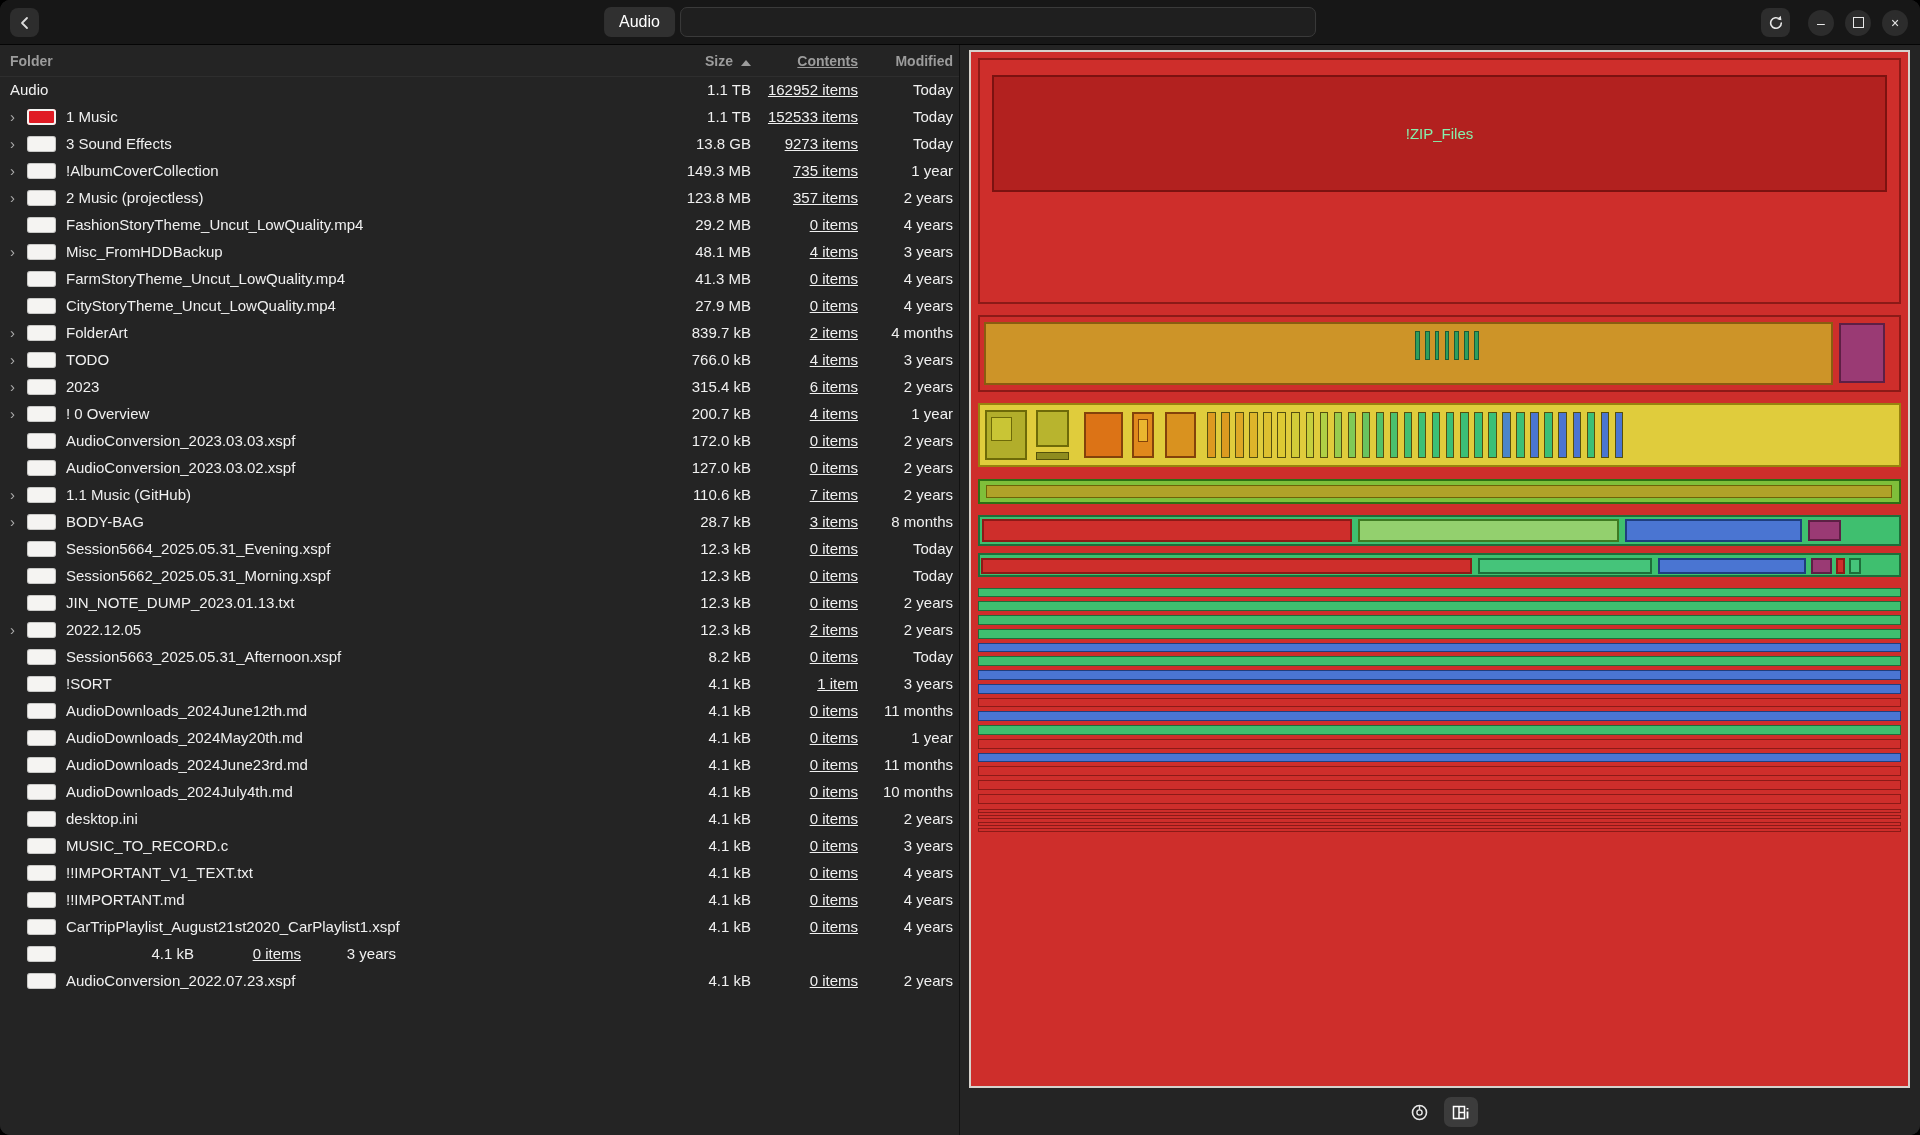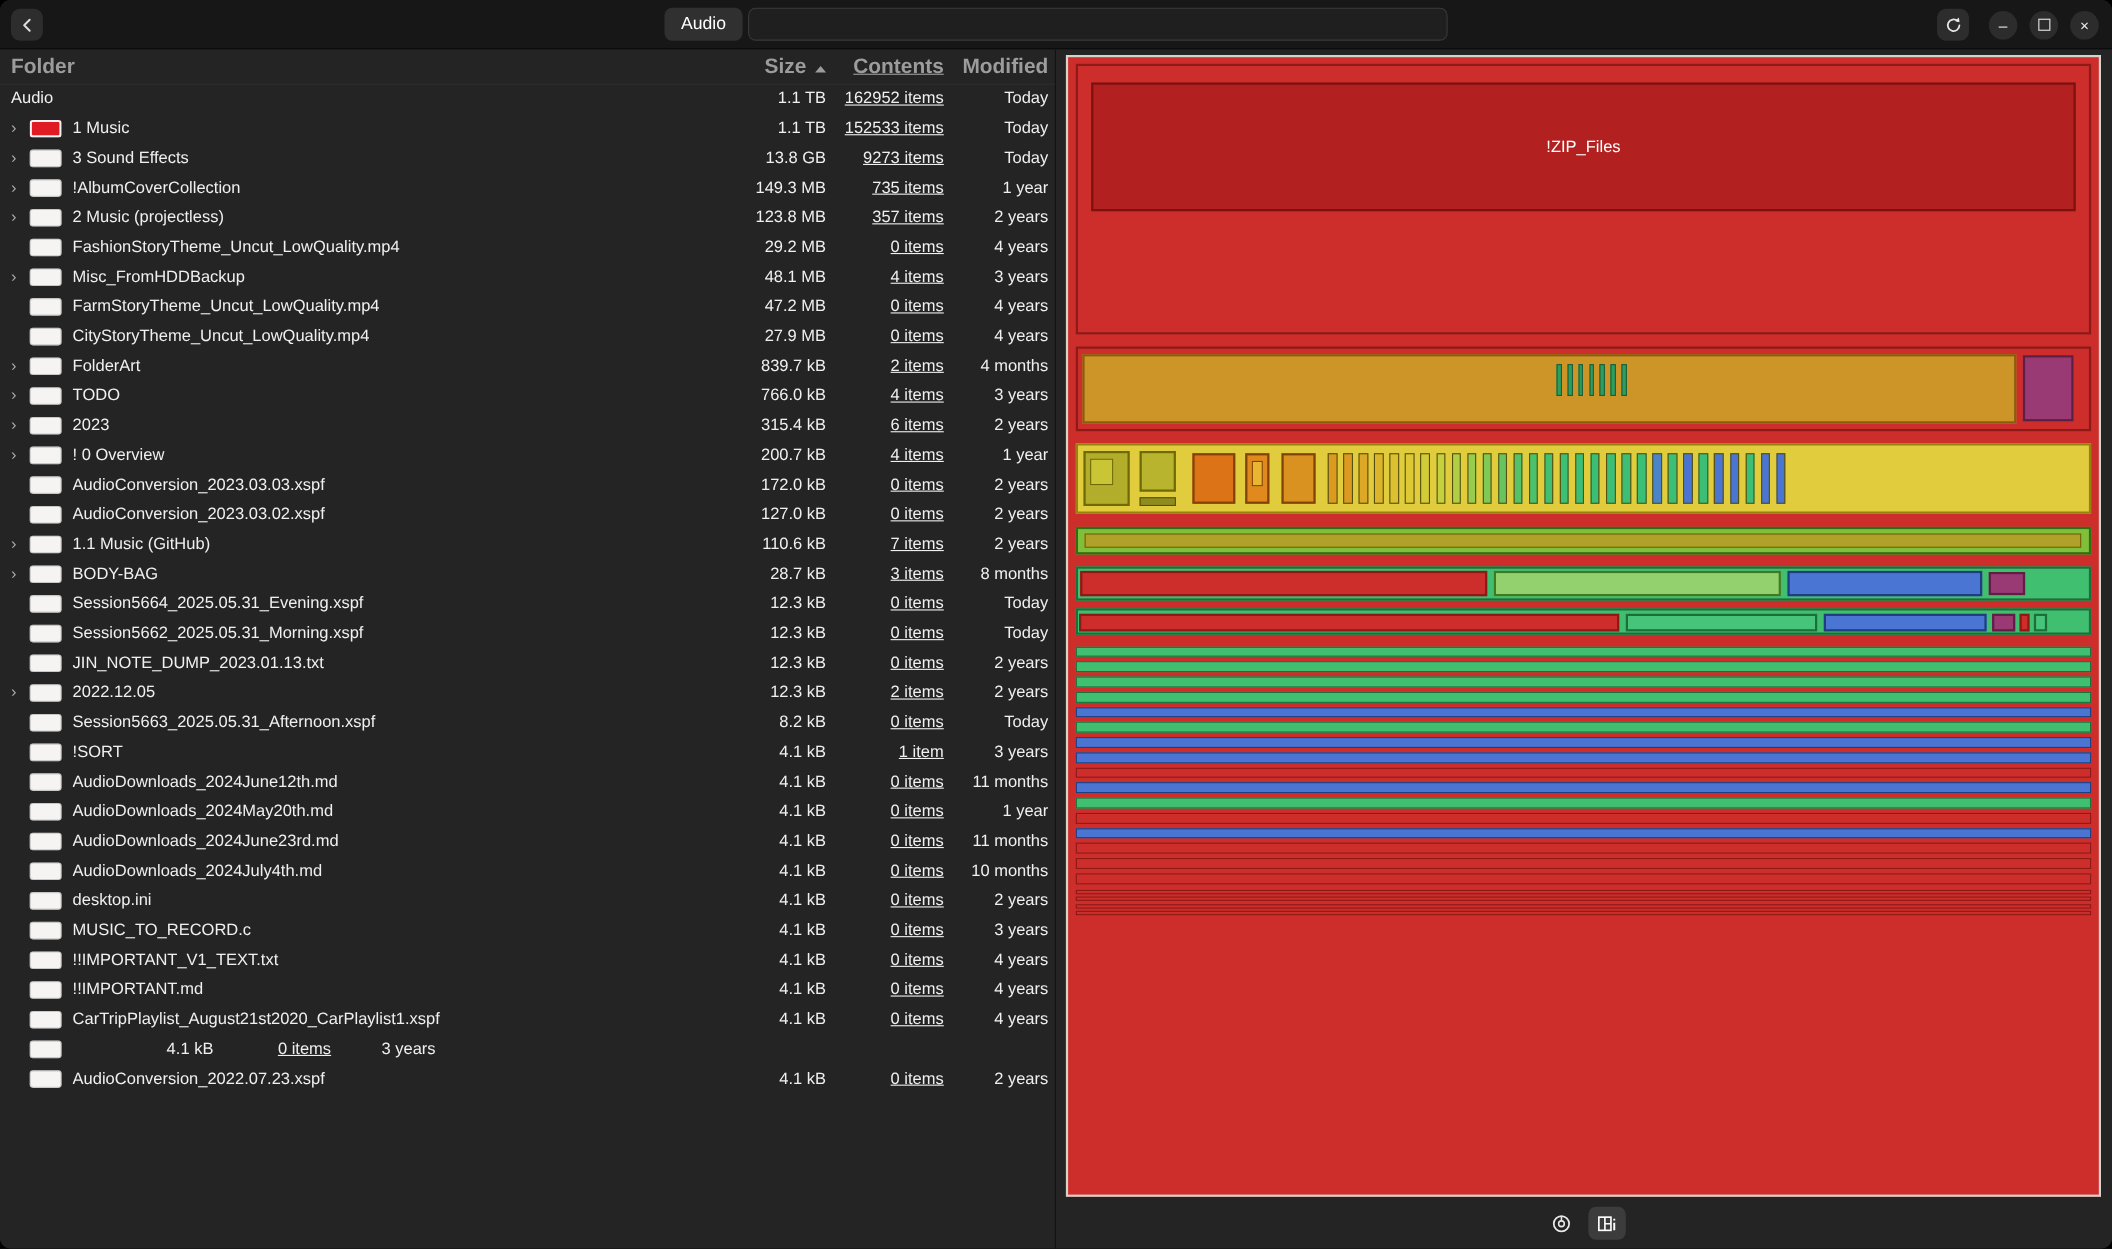--- a/index.html
+++ b/index.html
@@ -13,21 +13,21 @@
   .tab{height:30px;padding:0 15px;background:#303030;border-radius:7px;display:flex;align-items:center;font-size:16px;color:#ffffff;}
   .entry{width:634px;height:28px;background:#1f1f1f;border:1px solid #3a3a3a;border-radius:7px;}
   .controls{position:absolute;right:12px;top:8px;display:flex;gap:12px;align-items:center;}
   .refresh-btn{width:29px;height:29px;border-radius:8px;background:#2d2d2d;display:flex;align-items:center;justify-content:center;}
   .winbtns{display:flex;gap:11px;margin-left:6px;}
   .winbtn{width:26px;height:26px;border-radius:50%;background:#2c2c2c;color:#e8e8e8;display:flex;align-items:center;justify-content:center;font-size:14px;line-height:1;}
   .max-glyph{width:9px;height:9px;border:1.5px solid #e8e8e8;display:inline-block;}
 
   
   .left-panel{position:absolute;top:45px;left:0;width:959px;bottom:0;background:#242424;border-right:1px solid #121212;}
-  .list-header{height:31px;display:flex;align-items:center;padding:0 6px 0 10px;color:#9c9c9c;font-weight:700;font-size:19px;border-bottom:1px solid #2e2e2e;}
+  .list-header{height:31px;display:flex;align-items:center;padding:0 6px 0 10px;color:#9c9c9c;font-weight:700;font-size:14px;border-bottom:1px solid #2e2e2e;}
   .col-name{flex:1;overflow:hidden;white-space:nowrap;}
   .col-size{width:128px;text-align:right;white-space:nowrap;}
   .col-contents{width:107px;text-align:right;white-space:nowrap;text-decoration:underline;}
   .col-modified{width:95px;text-align:right;white-space:nowrap;}
   .sort-caret{width:0;height:0;border-left:5px solid transparent;border-right:5px solid transparent;border-bottom:6px solid #9c9c9c;display:inline-block;margin-left:8px;}
   .file-list{position:absolute;top:31px;left:0;right:0;bottom:0;overflow:hidden;font-size:15px;color:#f0f0f0;}
   .row{height:27px;display:flex;align-items:center;padding:0 6px 0 10px;}
   .expander{width:17px;color:#ababab;font-size:15px;flex:none;}
   .ficon{width:29px;height:16px;border-radius:3px;background:#f5f4f2;margin-right:10px;flex:none;box-shadow:inset 0 0 0 1px rgba(0,0,0,0.18);}
   .ficon.red{background:#e01b24;box-shadow:inset 0 0 0 2px #f5f4f2;}
@@ -140,21 +140,21 @@
           <span class="ficon"></span>
           <span class="col-name">Misc_FromHDDBackup</span>
           <span class="col-size">48.1 MB</span>
           <span class="col-contents">4 items</span>
           <span class="col-modified">3 years</span>
         </div>
         <div class="row">
           <span class="expander"></span>
           <span class="ficon"></span>
           <span class="col-name">FarmStoryTheme_Uncut_LowQuality.mp4</span>
-          <span class="col-size">47.2 MB</span>
+          <span class="col-size">41.3 MB</span>
           <span class="col-contents">0 items</span>
           <span class="col-modified">4 years</span>
         </div>
         <div class="row">
           <span class="expander"></span>
           <span class="ficon"></span>
           <span class="col-name">CityStoryTheme_Uncut_LowQuality.mp4</span>
           <span class="col-size">27.9 MB</span>
           <span class="col-contents">0 items</span>
           <span class="col-modified">4 years</span>
@@ -358,21 +358,21 @@
           <span class="col-contents">0 items</span>
           <span class="col-modified">2 years</span>
         </div>
       </div>
   </div>
 
   <div class="right-panel">
     <div class="treemap-frame">
       <div class="treemap" id="treemap">
           <div class="tm-rect" style="left: 0.7%; top: 0.6%; width: 98.6%; height: 23.8%; background: transparent; border: 2px solid rgb(140, 26, 23);"></div>
-          <div class="tm-rect tm-label" style="left: 2.2%; top: 2.2%; width: 95.6%; height: 11.3%; background: rgb(178, 33, 31); border: 2px solid rgb(124, 18, 16); color: #ffffff;">!ZIP_Files</div>
+          <div class="tm-rect tm-label" style="left: 2.2%; top: 2.2%; width: 95.6%; height: 11.3%; background: rgb(178, 33, 31); border: 2px solid rgb(124, 18, 16); color: #86efac;">!ZIP_Files</div>
           <div class="tm-rect" style="left: 0.7%; top: 25.4%; width: 98.6%; height: 7.5%; background: transparent; border: 2px solid rgb(140, 26, 23);"></div>
           <div class="tm-rect" style="left: 1.4%; top: 26.1%; width: 90.6%; height: 6.1%; background: rgb(205, 148, 40); border: 2px solid rgb(138, 92, 16);"></div>
           <div class="tm-rect" style="left: 92.6%; top: 26.2%; width: 4.9%; height: 5.8%; background: rgb(154, 58, 116); border: 2px solid rgb(94, 31, 69);"></div>
           <div class="tm-rect" style="left: 0.7%; top: 33.9%; width: 98.6%; height: 6.2%; background: rgb(224, 204, 60); border: 2px solid rgb(152, 130, 14);"></div>
           <div class="tm-rect" style="left: 1.5%; top: 34.6%; width: 4.5%; height: 4.9%; background: rgb(178, 174, 43); border: 2px solid rgb(110, 106, 8);"></div>
           <div class="tm-rect" style="left: 2.1%; top: 35.3%; width: 2.3%; height: 2.3%; background: rgb(201, 197, 53); border: 1px solid rgb(110, 106, 8);"></div>
           <div class="tm-rect" style="left: 6.9%; top: 34.6%; width: 3.6%; height: 3.6%; background: rgb(184, 180, 46); border: 2px solid rgb(110, 106, 8);"></div>
           <div class="tm-rect" style="left: 6.9%; top: 38.7%; width: 3.6%; height: 0.8%; background: rgb(143, 140, 31); border: 1px solid rgb(85, 82, 10);"></div>
           <div class="tm-rect" style="left: 12.1%; top: 34.8%; width: 4.1%; height: 4.5%; background: rgb(220, 115, 22); border: 2px solid rgb(131, 66, 10);"></div>
           <div class="tm-rect" style="left: 17.2%; top: 34.8%; width: 2.3%; height: 4.5%; background: rgb(224, 137, 28); border: 2px solid rgb(131, 66, 10);"></div>

